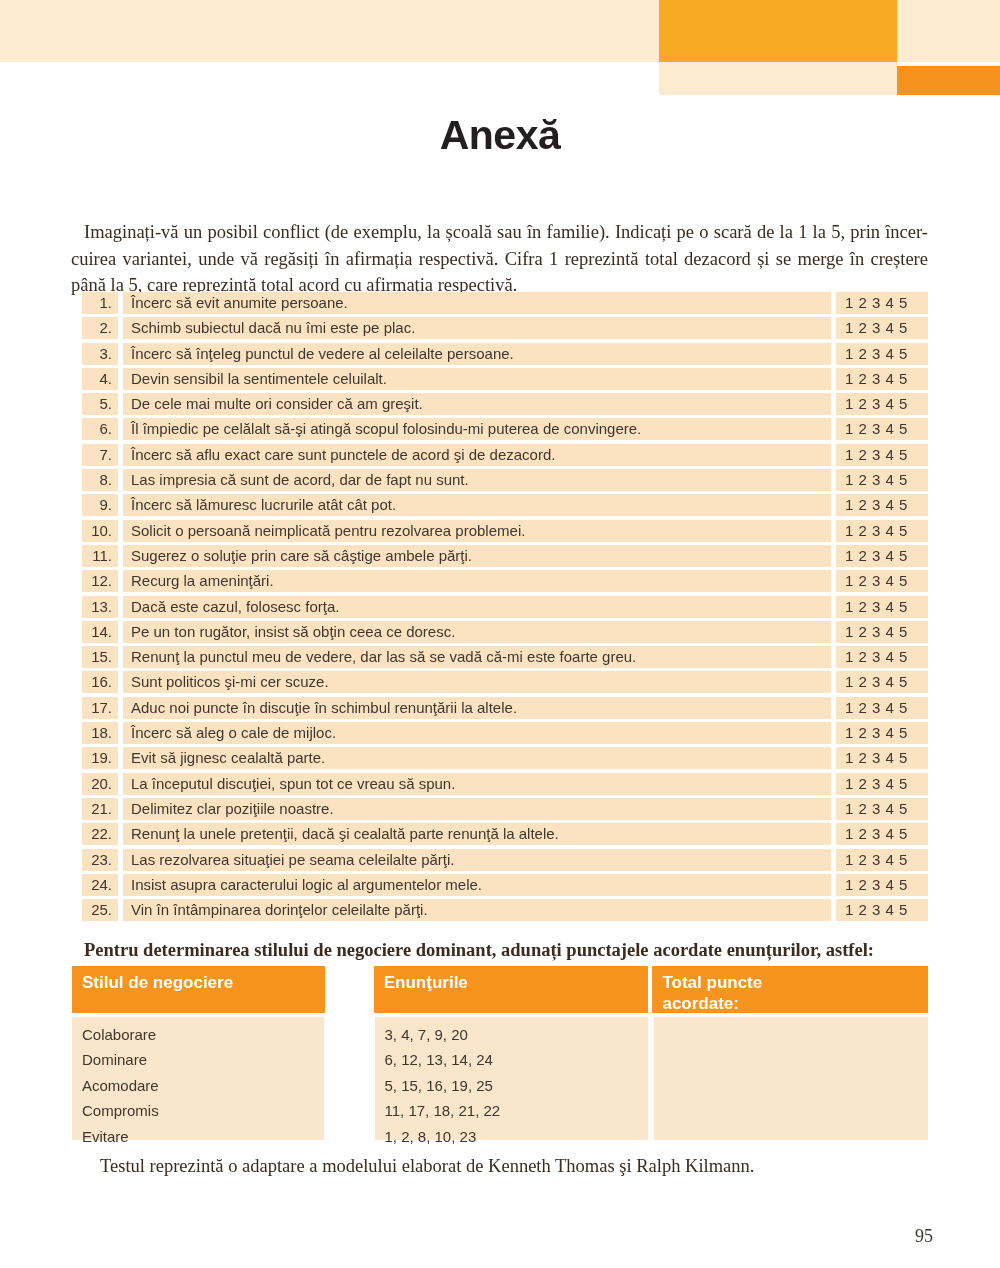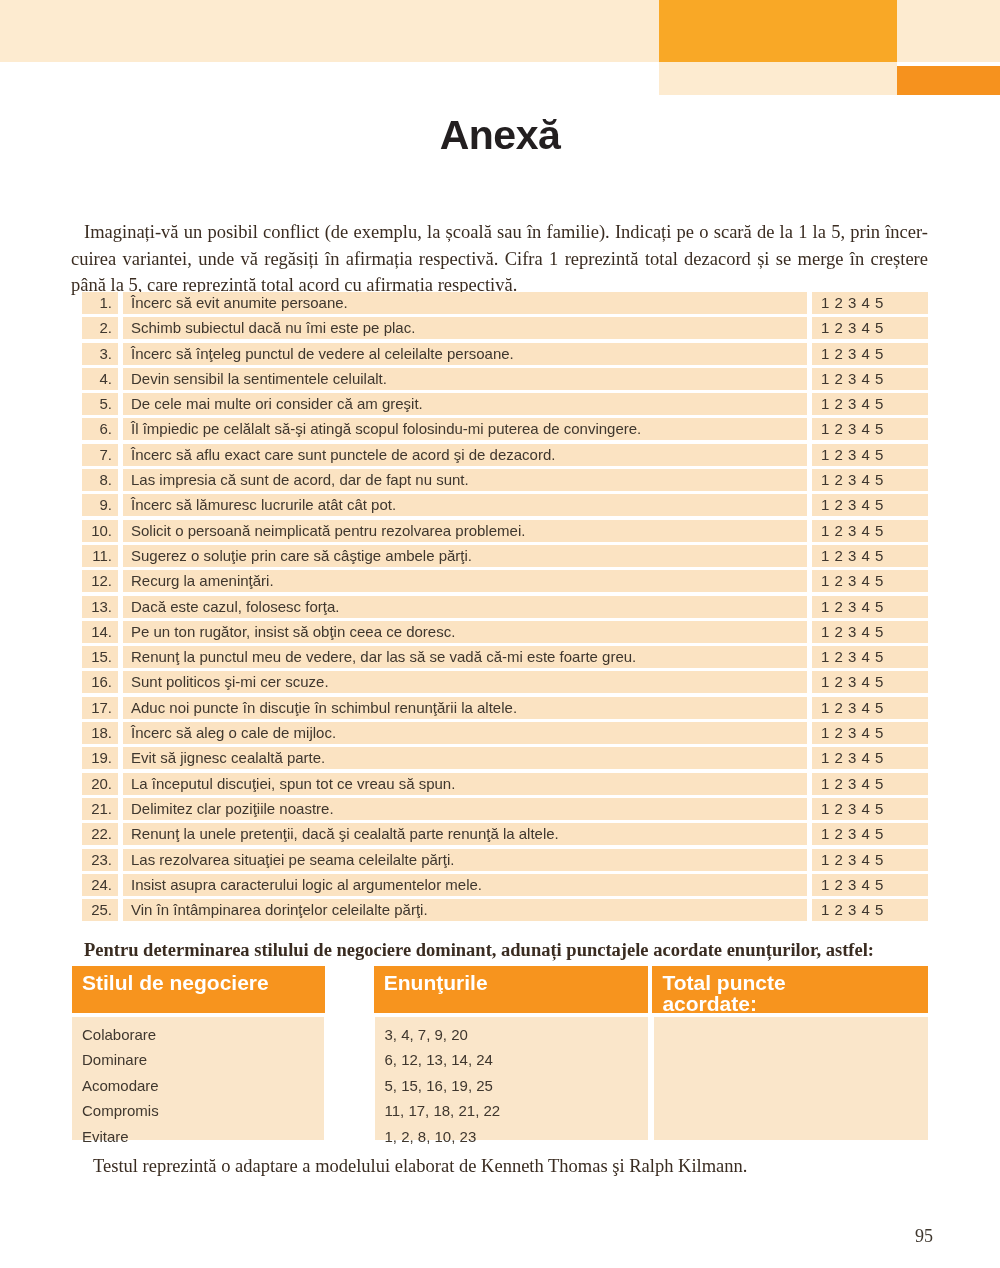--- a/index.html
+++ b/index.html
@@ -29,42 +29,42 @@
     font-family:"Liberation Serif", serif; font-size:18.5px; line-height:26.5px; color:#3a2c21;
   }
   .intro .line { display:block; }
   .intro .just { text-align:justify; text-align-last:justify; }
   .intro .indent { text-indent:13px; }
 
   .qlist { position:absolute; top:292px; left:82px; width:846px; }
   .qrow  { display:flex; height:22px; margin-bottom:3.3px; font-size:15px; line-height:22px; color:#3f372e; }
   .q-num   { width:36px;  background:#fbe3c2; text-align:right; padding-right:6px; box-sizing:border-box; margin-right:5px; }
   .q-text  { flex:1;      background:#fbe3c2; padding-left:8px; box-sizing:border-box; margin-right:5px; }
-  .q-scale { width:116px; background:#fbe3c2; padding-left:9px; box-sizing:border-box; letter-spacing:0.5px; }
+  .q-scale { width:92px; background:#fbe3c2; padding-left:9px; box-sizing:border-box; letter-spacing:0.5px; }
 
   .scoring-intro {
     position:absolute; top:940px; left:71px; width:857px; margin:0;
     font-family:"Liberation Serif", serif; font-size:18.5px; color:#3a2c21; text-indent:13px;font-weight:bold;
   }
 
   .score-table { position:absolute; top:966px; left:72px; width:856px; }
   .thead { display:flex; gap:4px; }
   .th {
-    background:#f7941e; color:#ffffff; font-weight:bold; font-size:21px; line-height:21px;
+    background:#f7941e; color:#ffffff; font-weight:bold; font-size:17px; line-height:21px;
     height:47px; box-sizing:border-box; padding:6px 0 0 10px; white-space:pre-line;
   }
   .c1 { width:276px; } .c2 { width:300px;margin-left:45px; } .c3 { width:301px; }
   .tbody { display:flex; gap:6px; margin-top:4px; }
   .tcol {
     background:#fae6ca; height:123px; box-sizing:border-box; padding:5px 0 0 10px;
     font-size:15px; line-height:25.4px; color:#3f372e;
   }
 
   .footer-note {
-    position:absolute; top:1156px; left:93px; margin:0;
+    position:absolute; top:1156px; left:100px; margin:0;
     font-family:"Liberation Serif", serif; font-size:18.5px; color:#3a2c21;
   }
   .page-number {
     position:absolute; top:1226px; right:67px;
     font-family:"Liberation Serif", serif; font-size:18px; color:#3f372e;
   }
 </style>
 </head>
 <body>
 

